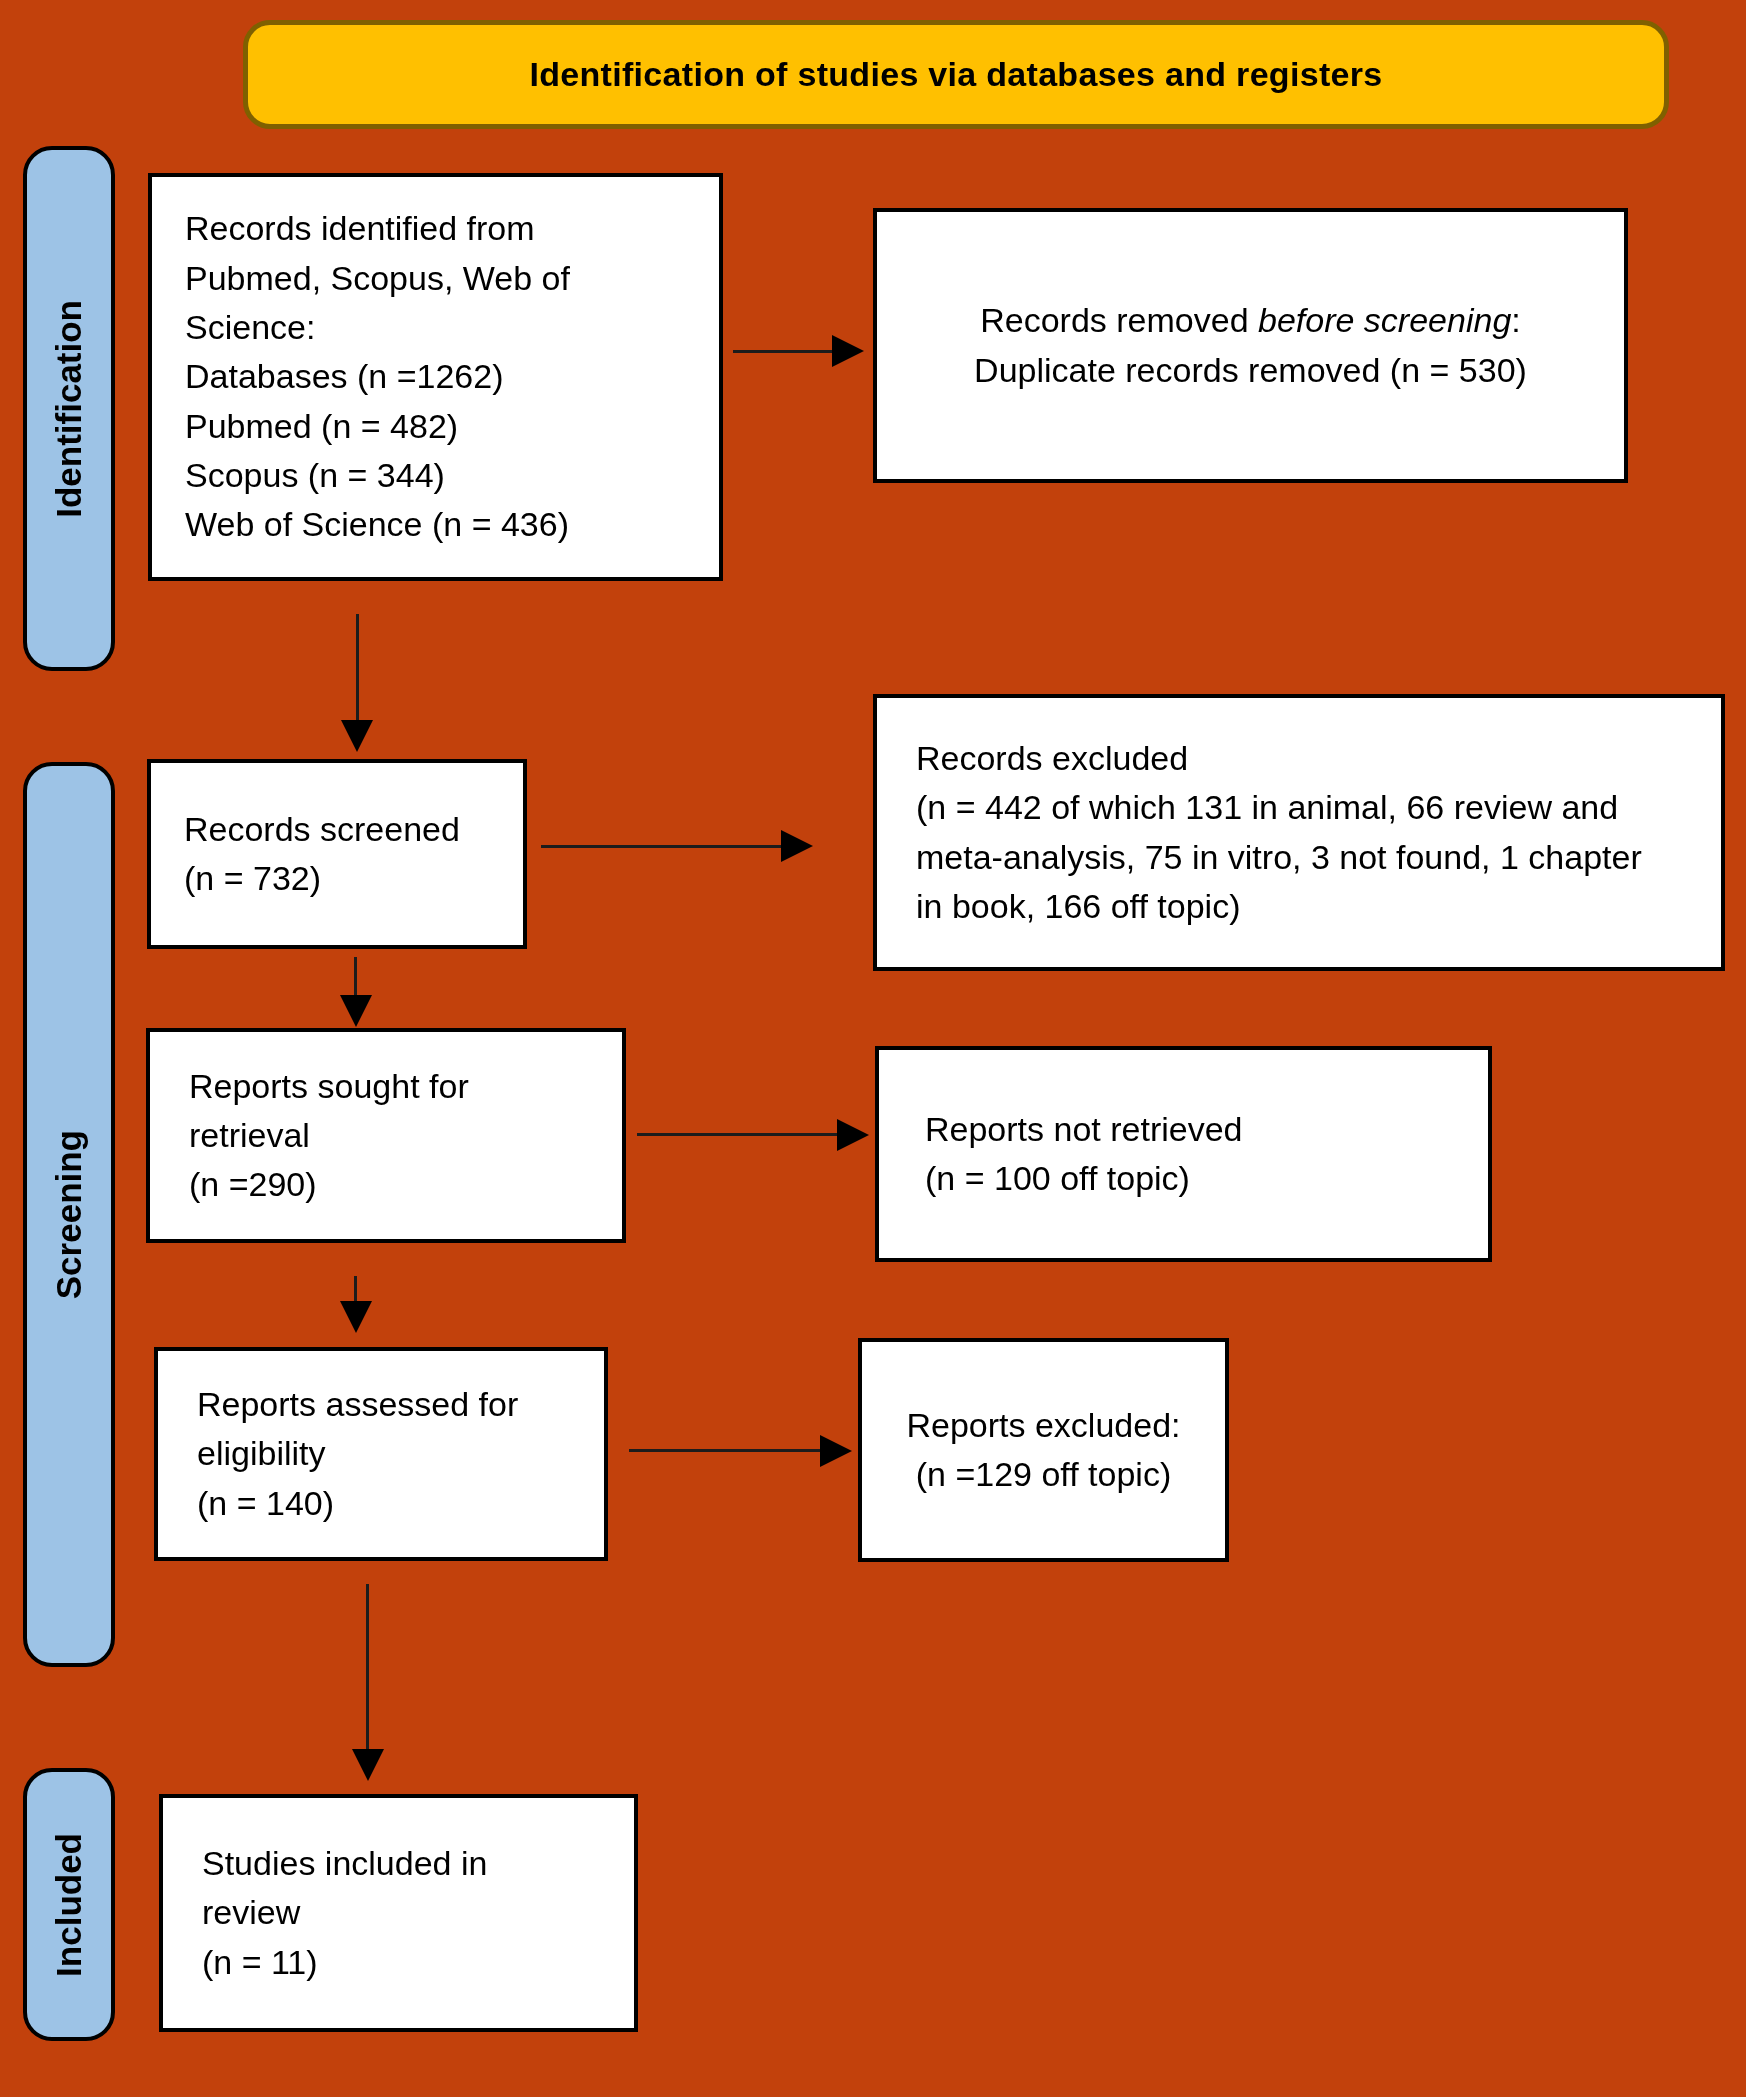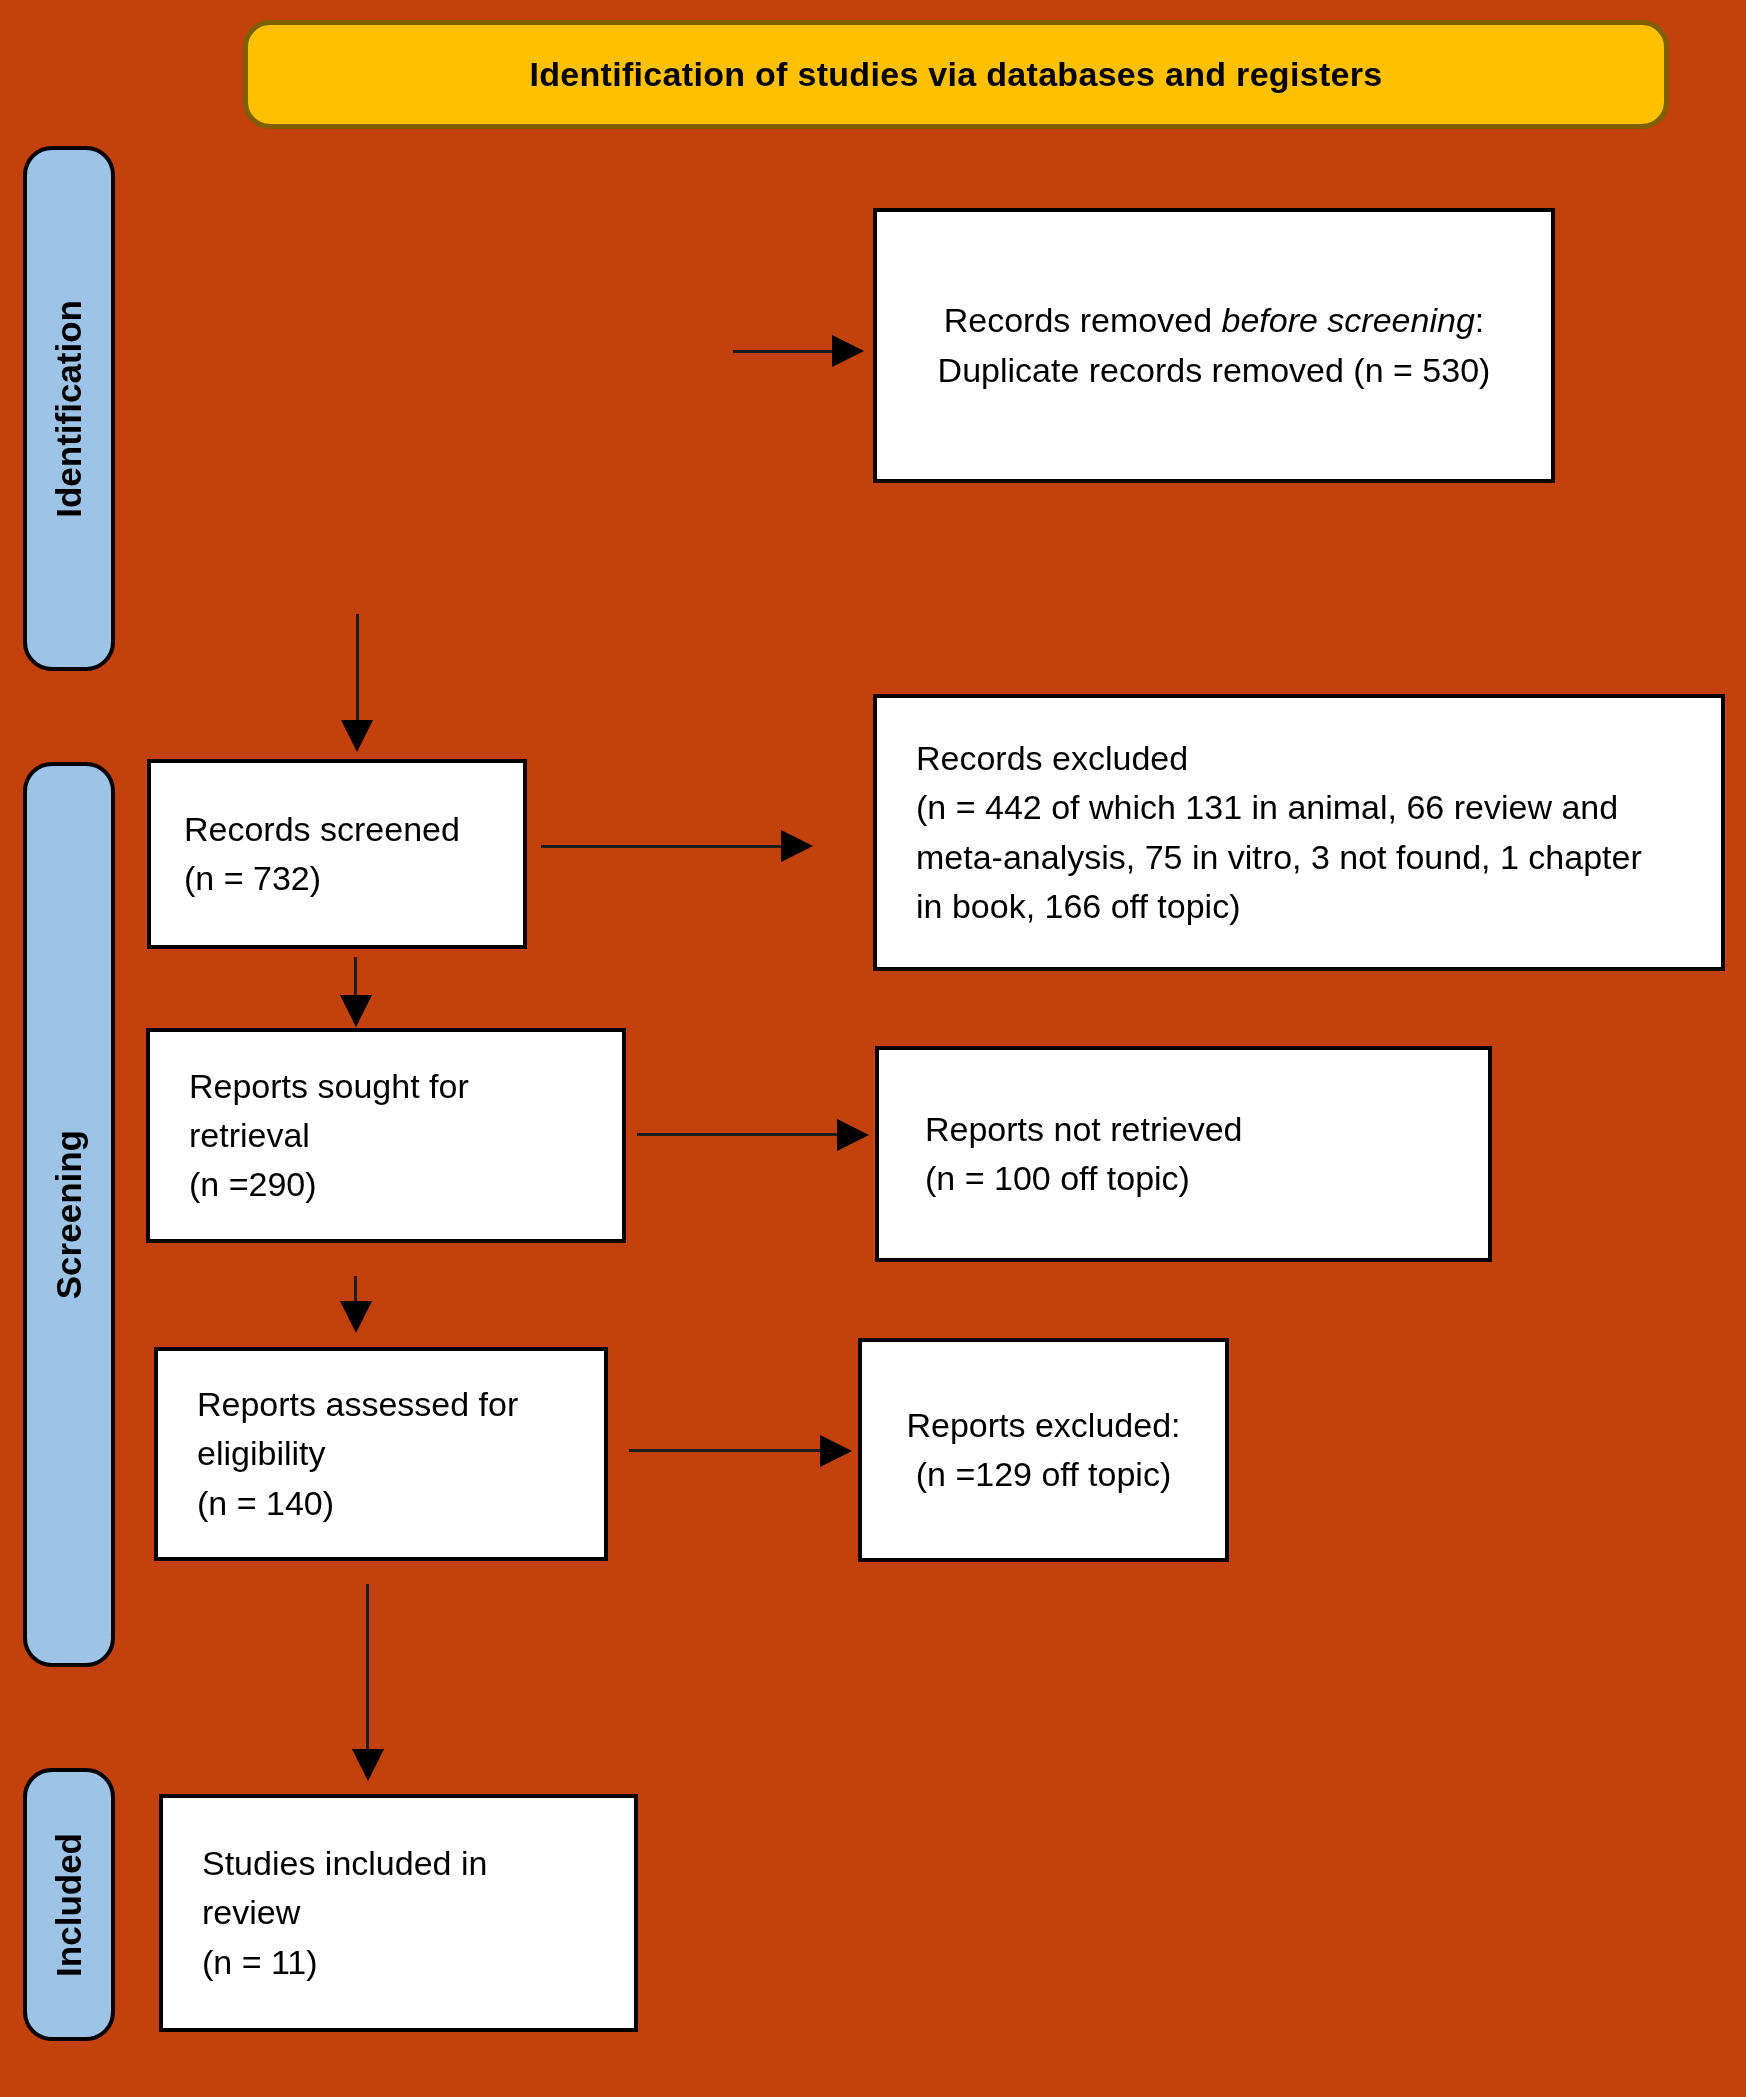--- a/index.html
+++ b/index.html
@@ -59,21 +59,21 @@
     align-items: center;
   }
   .box-text {
     white-space: pre-line;
     font-size: 34px;
     line-height: 1.45;
   }
   .fbox.centered { justify-content: center; text-align: center; }
 
   #box-records-identified  { left: 148px;  top: 173px;  width: 575px;  height: 408px; padding-left: 33px; }
-  #box-records-removed     { left: 873px; top: 208px;  width: 682px; height: 275px; padding: 0 24px; }
+  #box-records-removed     { left: 873px; top: 208px;  width: 755px; height: 275px; padding: 0 24px; }
   #box-records-screened    { left: 147px;  top: 759px; width: 380px;  height: 190px; padding-left: 33px; }
   #box-records-excluded    { left: 873px; top: 694px; width: 852px; height: 277px; padding-left: 39px; }
   #box-reports-sought      { left: 146px;  top: 1028px; width: 480px;  height: 215px; padding-left: 39px; }
   #box-reports-not-retrieved { left: 875px; top: 1046px; width: 617px; height: 216px; padding-left: 46px; }
   #box-reports-assessed    { left: 154px;  top: 1347px; width: 454px;  height: 214px; padding-left: 39px; }
   #box-reports-excluded    { left: 858px; top: 1338px; width: 371px;  height: 224px; padding: 16px 12px; }
   #box-studies-included    { left: 159px;  top: 1794px; width: 479px;  height: 238px; padding-left: 39px; }
 
   
   .arrow-line-h { position: absolute; height: 3px; background: #1c1c1c; }
@@ -103,20 +103,29 @@
   <div class="stage" id="stage-identification">
     <span class="stage-label">Identification</span>
   </div>
   <div class="stage" id="stage-screening">
     <span class="stage-label">Screening</span>
   </div>
   <div class="stage" id="stage-included">
     <span class="stage-label">Included</span>
   </div>
 
+  <div class="fbox" id="box-records-identified">
+    <div class="box-text">Records identified from
+Pubmed, Scopus, Web of
+Science:
+Databases (n =1262)
+Pubmed (n = 482)
+Scopus (n = 344)
+Web of Science (n = 436)</div>
+  </div>
 
   <div class="fbox centered" id="box-records-removed">
     <div class="box-text"><span>Records removed </span><em>before screening</em><span>:</span><br><span>Duplicate records removed  (n = 530)</span></div>
   </div>
 
   <div class="fbox" id="box-records-screened">
     <div class="box-text">Records screened
 (n = 732)</div>
   </div>
 

